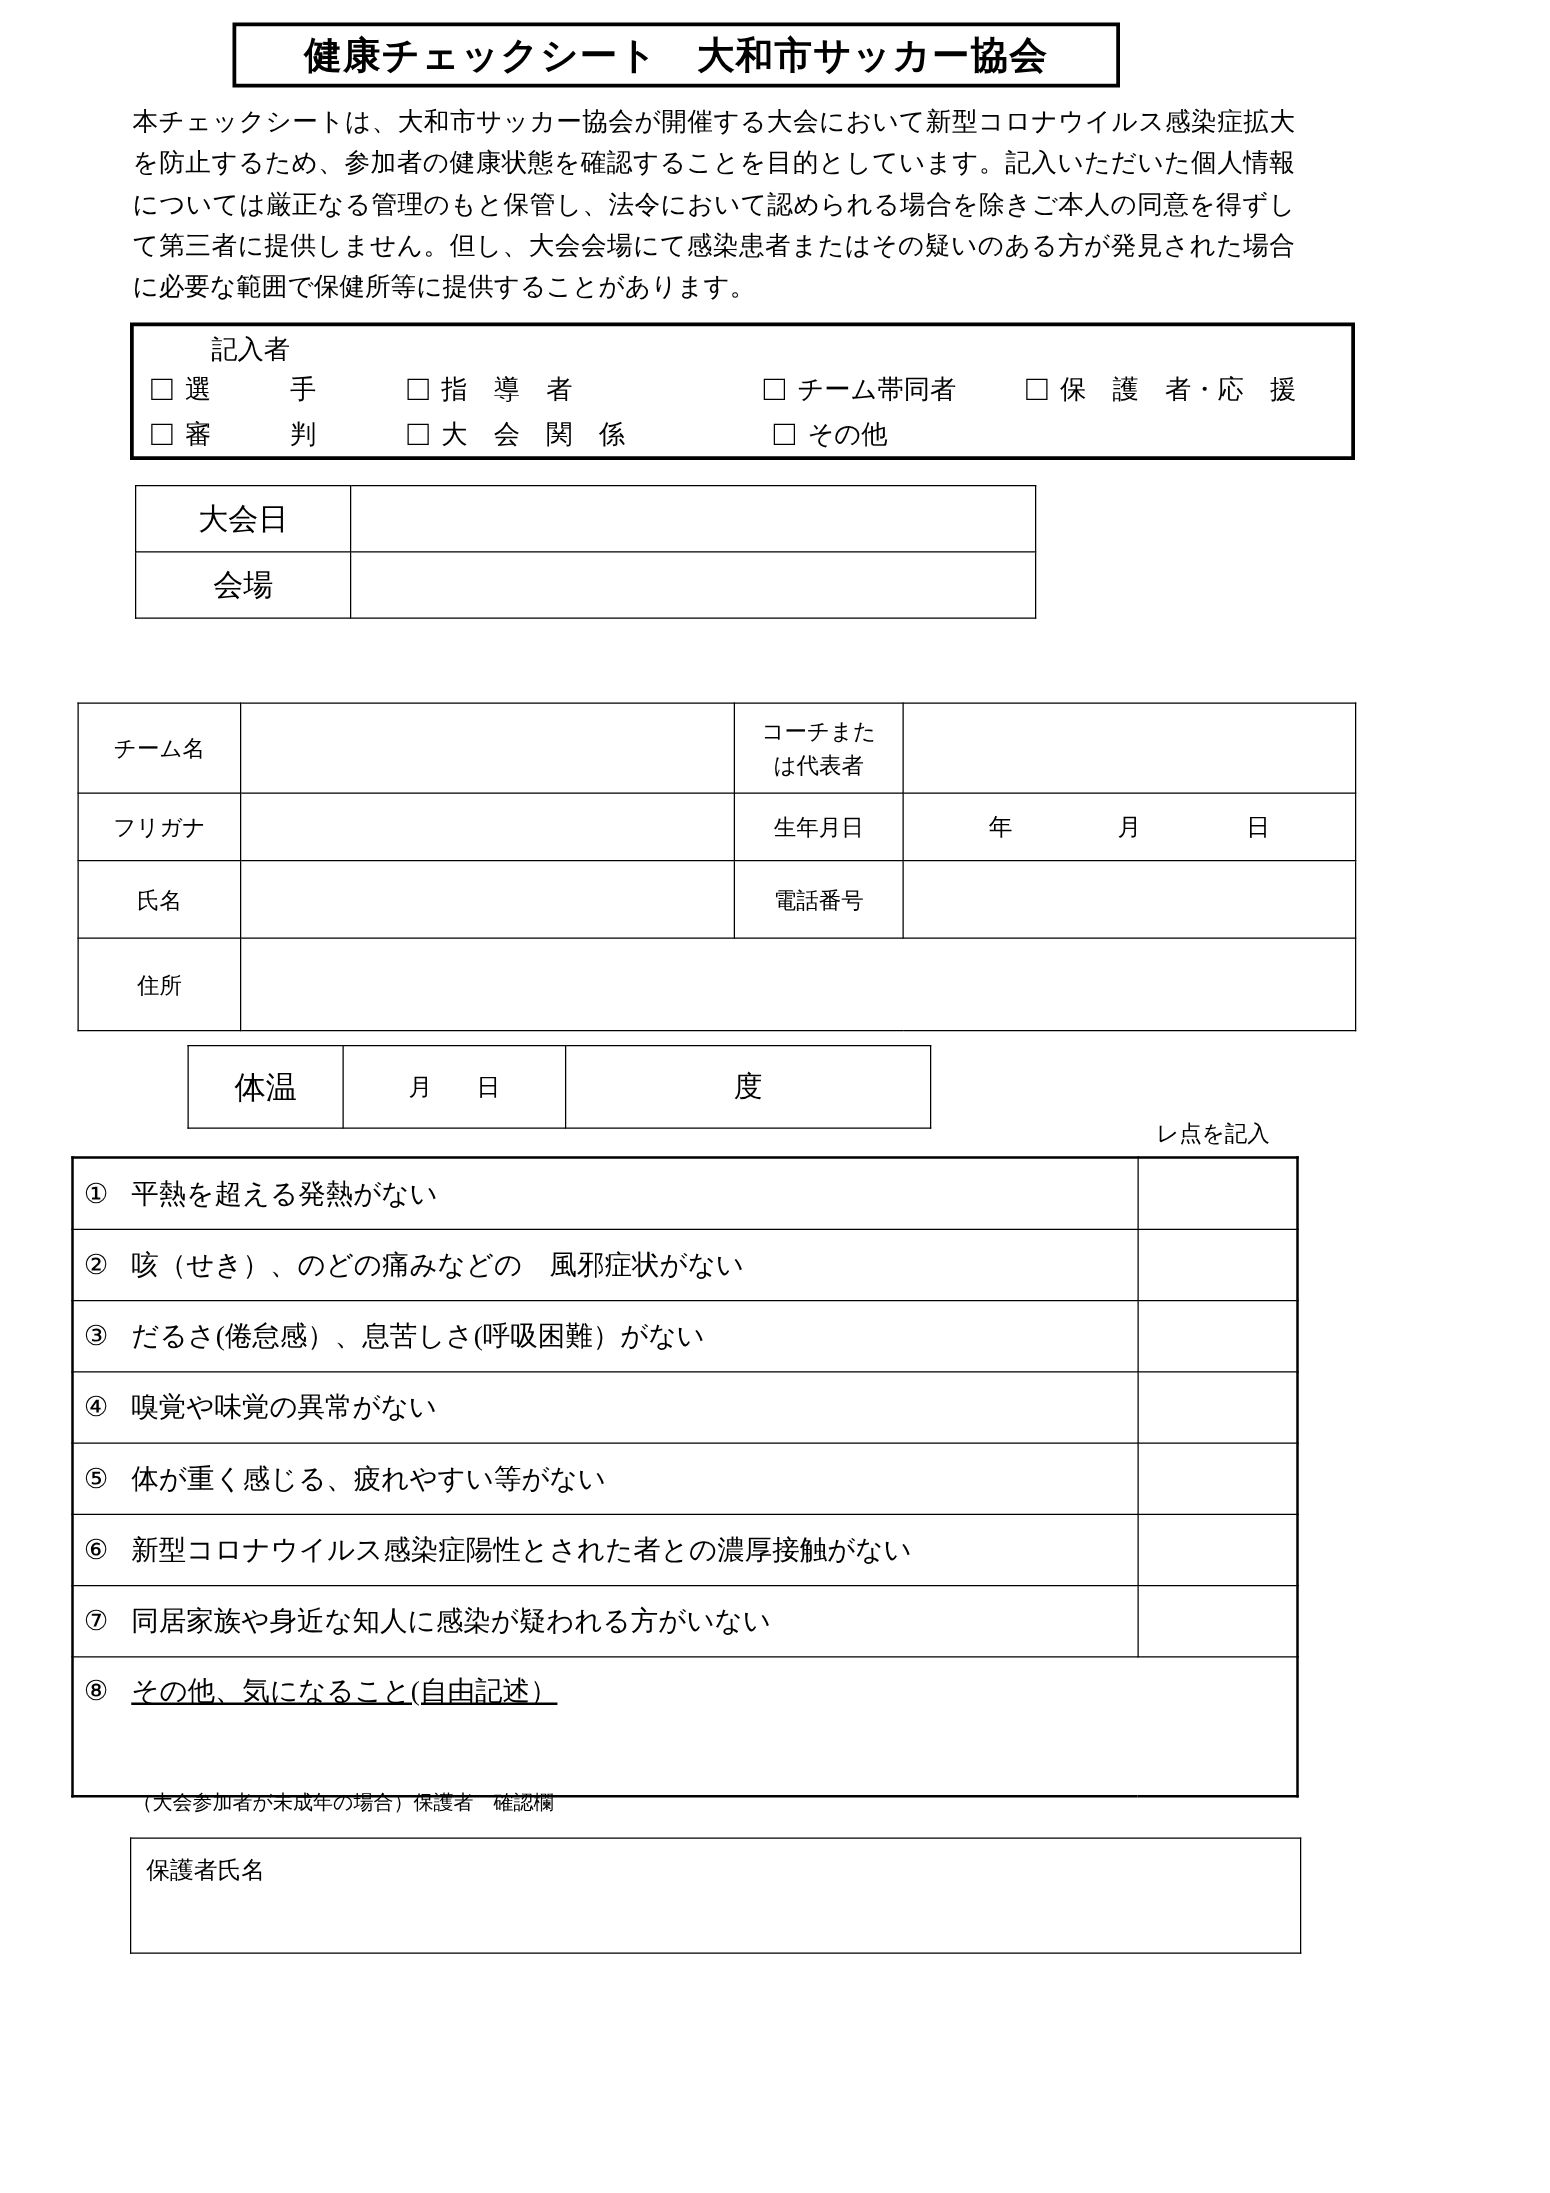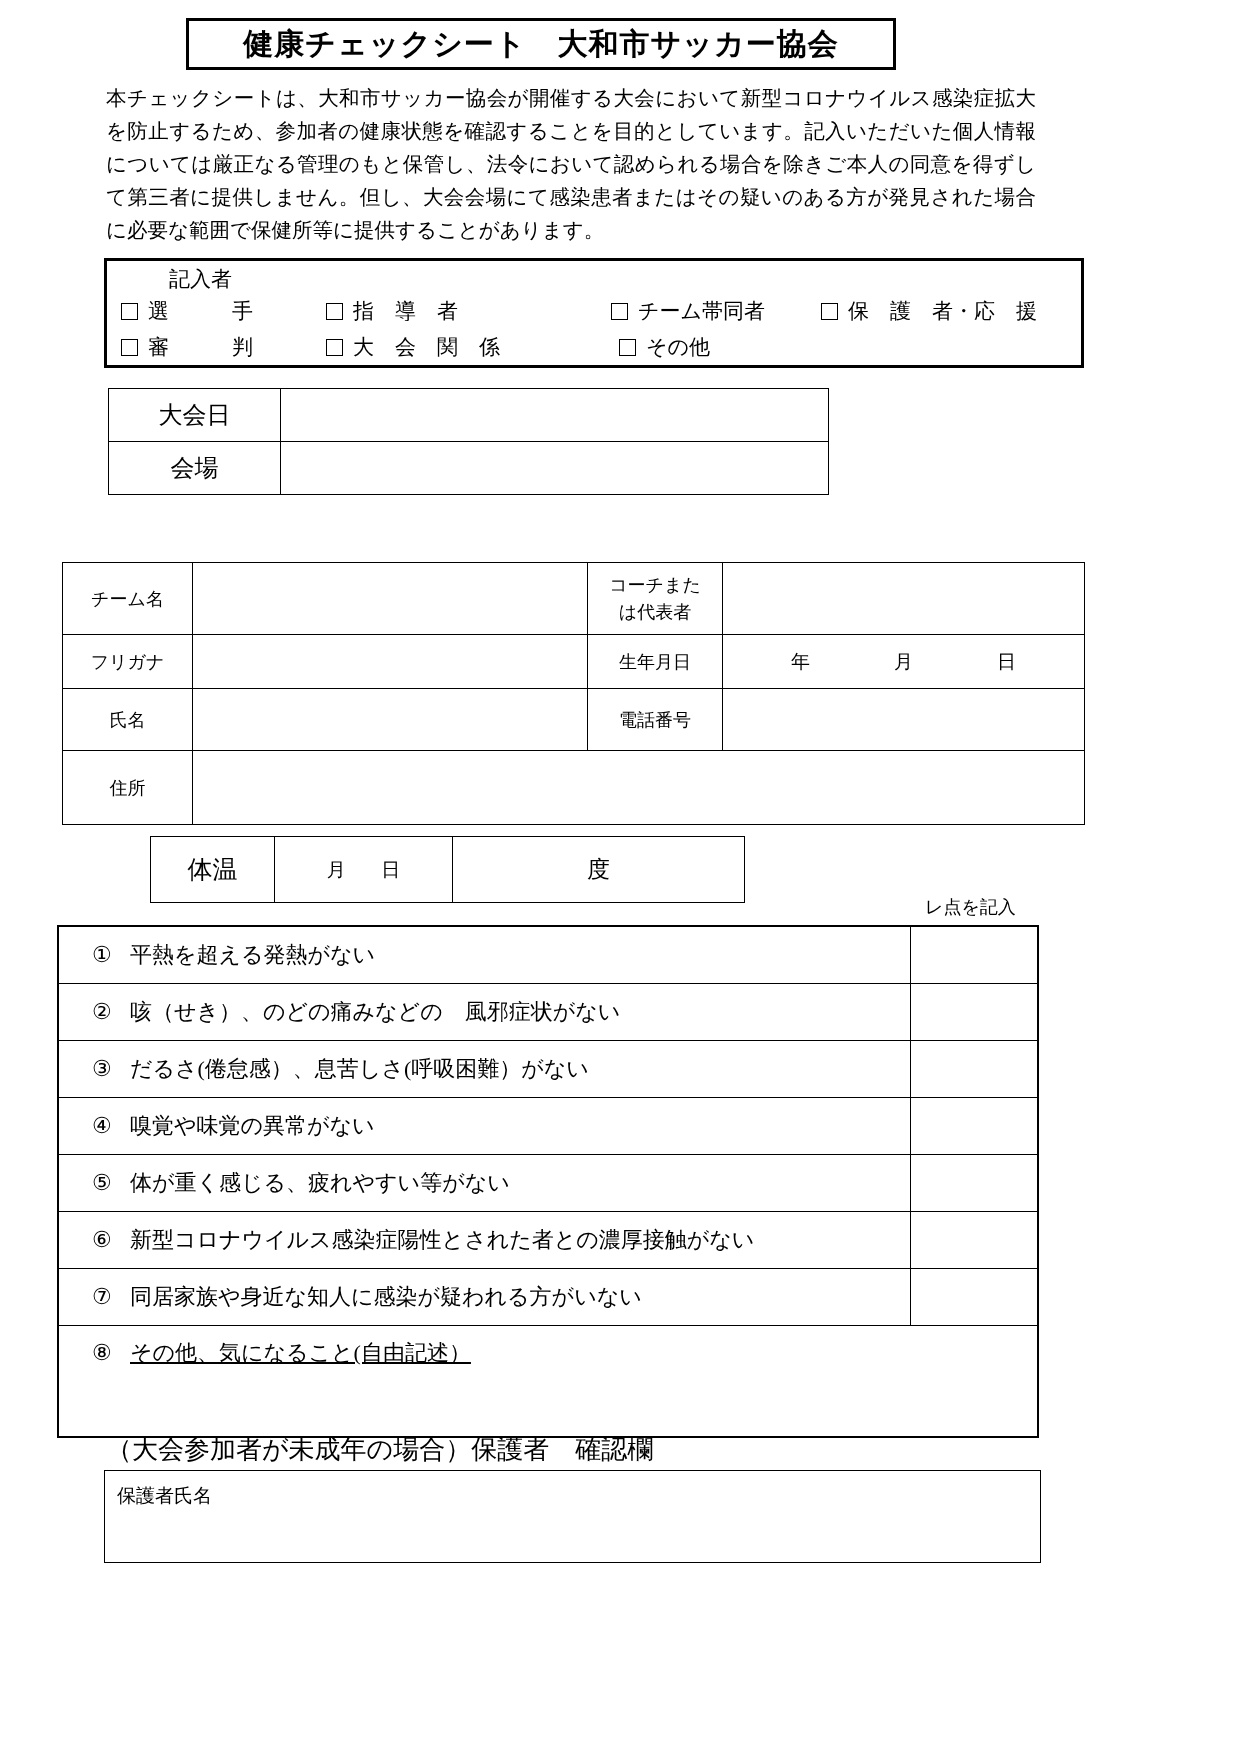--- a/index.html
+++ b/index.html
@@ -165,41 +165,41 @@
     top: 925px;
     border: 2.5px solid #000;
   }
   #checklist td {
     border: 1.6px solid #000;
   }
   #checklist td.q {
     width: 852px;
     height: 57px;
     font-size: 22px;
-    padding-left: 33px;
+    padding-left: 8px;
     margin-top: 36px;
   }
   #checklist td.c {
     width: 128px;
     height: 57px;
   }
   #checklist td.q8 {
     height: 112px;
     vertical-align: top;
     padding-top: 12px;
     text-decoration: underline;
   }
   .qnum { display: inline-block; min-width: 38px; }
 
   
   .guardian-note {
     position: absolute;
     left: 106px;
     top: 1432px;
-    font-size: 26px;
+    font-size: 16px;
     white-space: nowrap;
   }
   #guardian-box {
     left: 104px;
     top: 1470px;
   }
   #guardian-box td {
     width: 936px;
     height: 92px;
     vertical-align: top;

